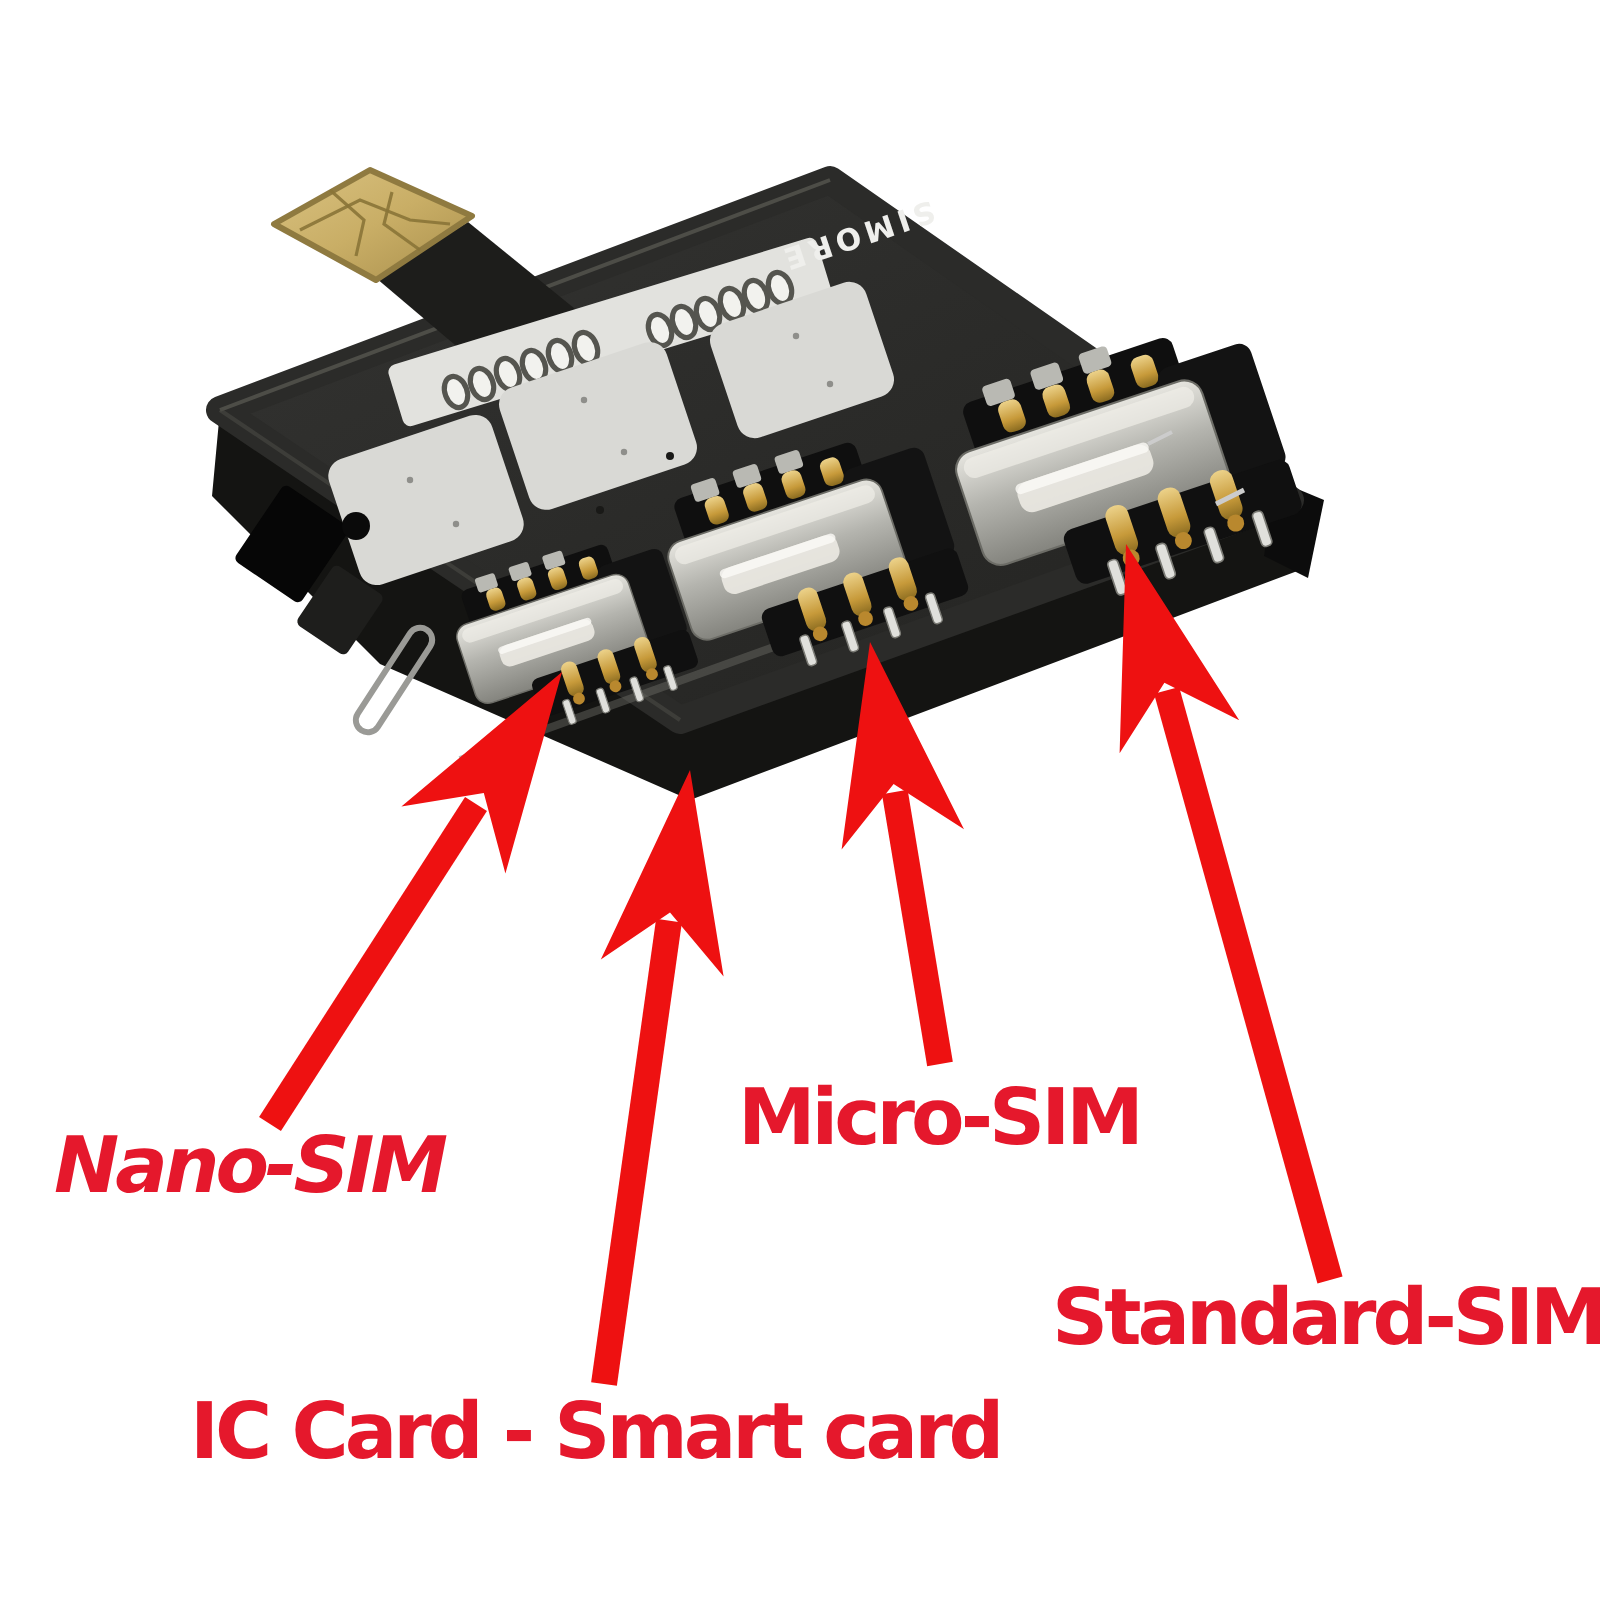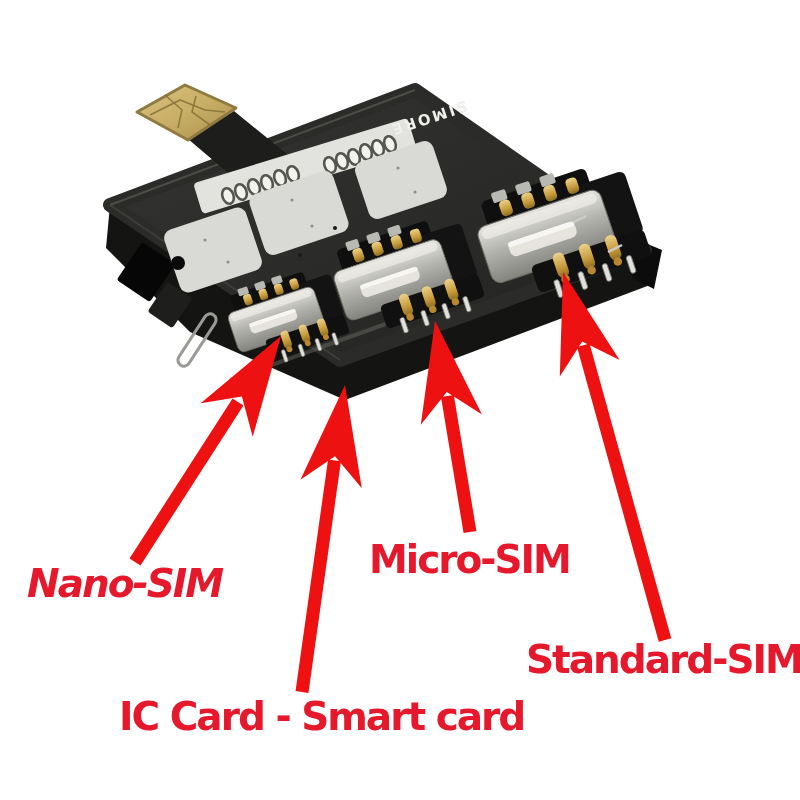--- a/index.html
+++ b/index.html
@@ -8,21 +8,21 @@
     font-family:"DejaVu Sans","Liberation Sans",sans-serif;
   }
   .stage svg{position:absolute;left:0;top:0;}
   .callout{
     position:absolute;font-weight:bold;font-size:39px;letter-spacing:-2px;
     color:#e5182c;line-height:1;white-space:nowrap;
   }
   .lbl-nano{left:27px;top:564px;font-style:italic;}
   .lbl-micro{left:369px;top:540px;}
   .lbl-standard{left:526px;top:640px;}
-  .lbl-ic{left:119px;top:697px;}
+  .lbl-ic{left:95px;top:697px;}
 </style>
 </head>
 <body>
 
 <div class="stage">
 
   <svg width="800" height="800" viewBox="0 0 800 800">
     <defs>
       <linearGradient id="shell" x1="0" y1="0" x2="0" y2="1">
         <stop offset="0" stop-color="#e6e5df"></stop>

